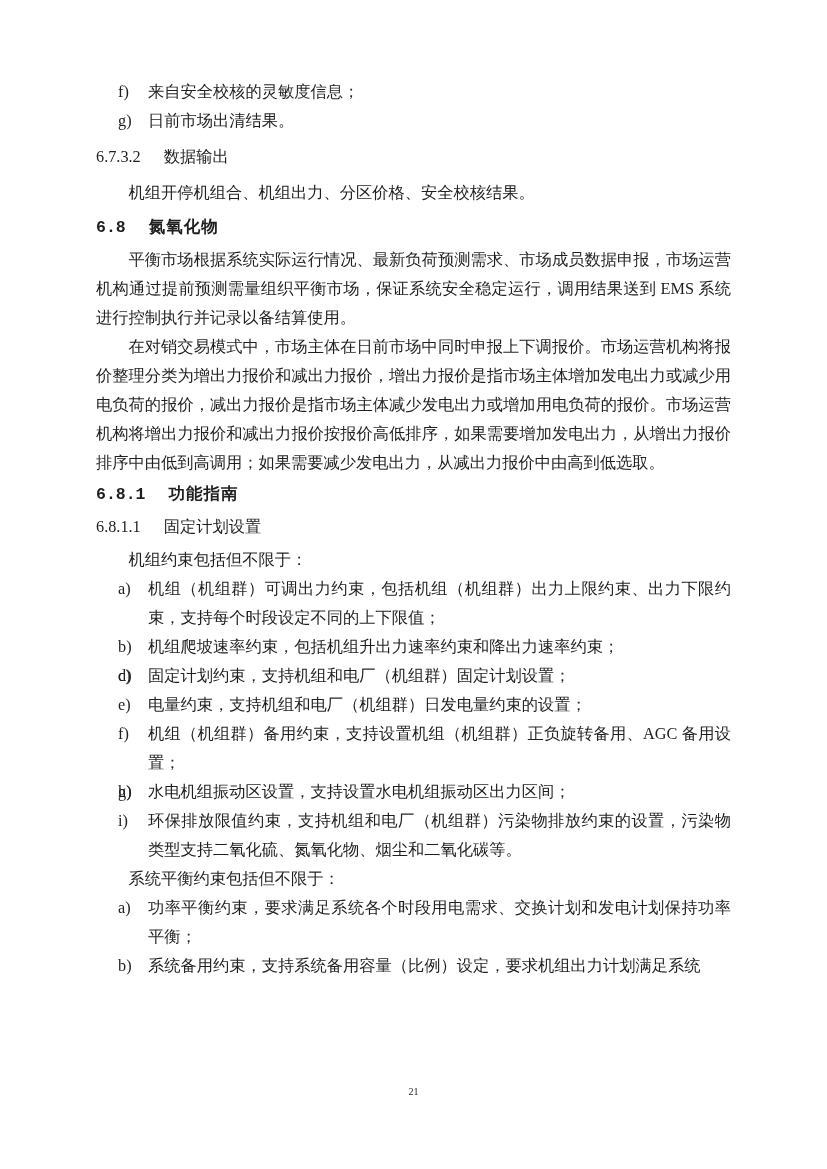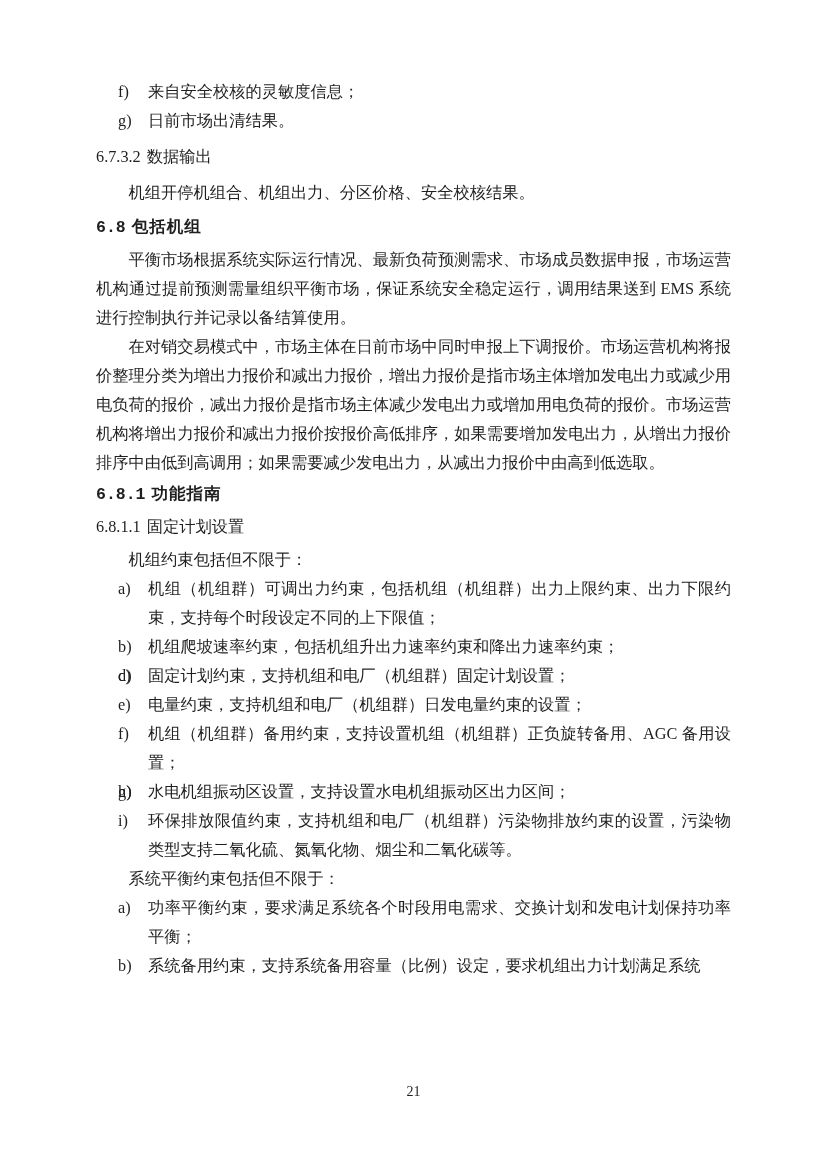--- a/index.html
+++ b/index.html
@@ -41,21 +41,21 @@
     left: 22px;
     top: 0;
     text-indent: 0;
   }
   .h {
     margin: 0;
     font-size: 16.25px;
     font-weight: normal;
     line-height: 29px;
   }
-  .h .hnum { margin-right: 6px; }
+  .h .hnum { margin-right: 23px; }
   .h.bold { font-size: 16.5px; }
   .h.bold .hnum {
     font-family: Liberation Mono, monospace;
     font-weight: bold;
   }
   .h.bold .htitle {
     font-family: "Liberation Sans", "DejaVu Sans", sans-serif;
     font-weight: bold;
     letter-spacing: 1px;
   }
@@ -65,21 +65,21 @@
   }
   .m-lg { margin: 7px 0; }
   .m-sm { margin: 4px 0; }
   .m-xs { margin: 1px 0; }
   .footer {
     position: absolute;
     left: 0;
     top: 1083px;
     width: 827px;
     text-align: center;
-    font-size: 14px;
+    font-size: 10px;
     line-height: 18px;
   }
 </style>
 </head>
 <body>
 
 <div class="page">
   <div class="content">
 
     <div class="list">
@@ -93,21 +93,21 @@
       </div>
     </div>
 
     <h4 class="h plain m-lg">
       <span class="hnum">6.7.3.2</span><span class="htitle">数据输出</span>
     </h4>
 
     <p class="para">机组开停机组合、机组出力、分区价格、安全校核结果。</p>
 
     <h2 class="h bold m-sm">
-      <span class="hnum">6.8</span><span class="htitle">包括机组</span>
+      <span class="hnum">6.8</span><span class="htitle">氮氧化物</span>
     </h2>
 
     <p class="para">平衡市场根据系统实际运行情况、最新负荷预测需求、市场成员数据申报，市场运营机构通过提前预测需量组织平衡市场，保证系统安全稳定运行，调用结果送到 EMS 系统进行控制执行并记录以备结算使用。</p>
     <p class="para">在对销交易模式中，市场主体在日前市场中同时申报上下调报价。市场运营机构将报价整理分类为增出力报价和减出力报价，增出力报价是指市场主体增加发电出力或减少用电负荷的报价，减出力报价是指市场主体减少发电出力或增加用电负荷的报价。市场运营机构将增出力报价和减出力报价按报价高低排序，如果需要增加发电出力，从增出力报价排序中由低到高调用；如果需要减少发电出力，从减出力报价中由高到低选取。</p>
 
     <h3 class="h bold m-xs">
       <span class="hnum">6.8.1</span><span class="htitle">功能指南</span>
     </h3>
 
     <h4 class="h plain m-sm">

